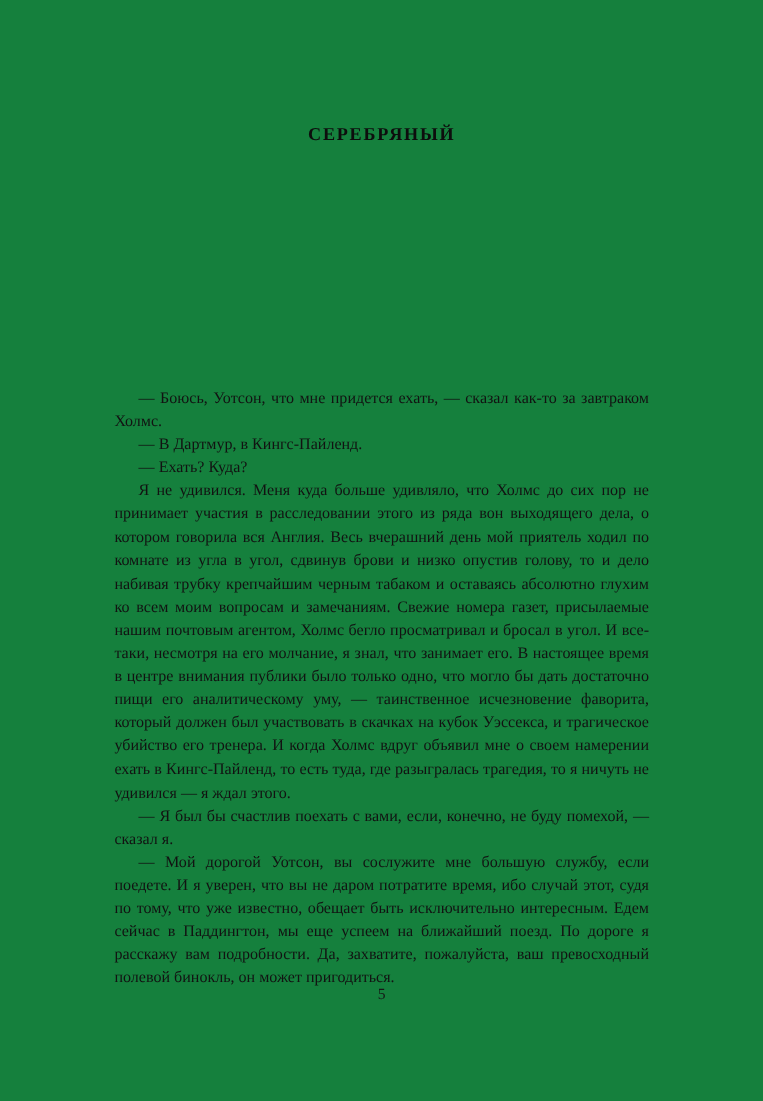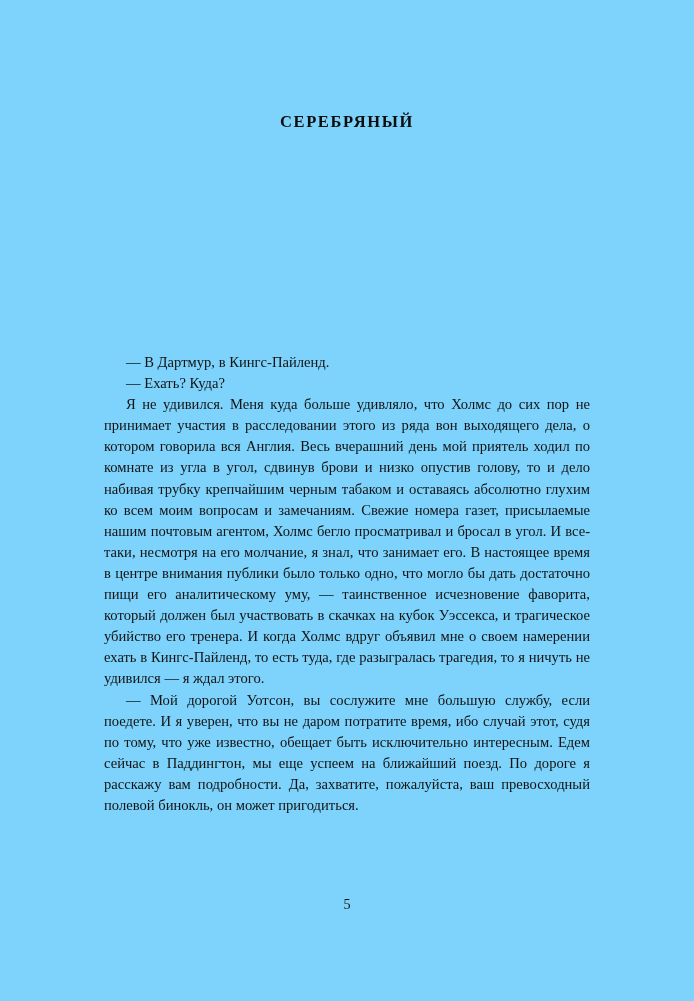--- a/index.html
+++ b/index.html
@@ -14,21 +14,21 @@
     overflow: hidden;
     font-family: "Liberation Serif", serif;
     color: #111111;
   }
   .page {
     position: absolute;
     left: 0;
     top: 0;
     width: 694px;
     height: 1001px;
-    background: #7dd3fc;
+    background: #15803d;
   }
   .title {
     position: absolute;
     left: 0;
     top: 112px;
     width: 694px;
     text-align: center;
     font-family: "Liberation Serif", serif;
     font-weight: bold;
     font-size: 16.5px;
@@ -64,21 +64,23 @@
   }
 </style>
 </head>
 <body>
 
 <div class="page">
 
   <div class="title">СЕРЕБРЯНЫЙ</div>
 
   <div class="body-block">
+    <p class="para indent">— Боюсь, Уотсон, что мне придется ехать, — сказал как-то за зав­траком Холмс.</p>
     <p class="para indent">— В Дартмур, в Кингс-Пайленд.</p>
     <p class="para indent">— Ехать? Куда?</p>
     <p class="para indent">Я не удивился. Меня куда больше удивляло, что Холмс до сих пор не принимает участия в расследовании этого из ряда вон выходящего дела, о котором говорила вся Англия. Весь вчерашний день мой прия­тель ходил по комнате из угла в угол, сдвинув брови и низко опустив голову, то и дело набивая трубку крепчайшим черным табаком и оста­ваясь абсолютно глухим ко всем моим вопросам и замечаниям. Свежие номера газет, присылаемые нашим почтовым агентом, Холмс бегло просматривал и бросал в угол. И все-таки, несмотря на его молчание, я знал, что занимает его. В настоящее время в центре внимания публики было только одно, что могло бы дать достаточно пищи его аналитичес­кому уму, — таинственное исчезновение фаворита, который должен был участвовать в скачках на кубок Уэссекса, и трагическое убийство его тренера. И когда Холмс вдруг объявил мне о своем намерении ехать в Кингс-Пайленд, то есть туда, где разыгралась трагедия, то я ничуть не удивился — я ждал этого.</p>
+    <p class="para indent">— Я был бы счастлив поехать с вами, если, конечно, не буду поме­хой, — сказал я.</p>
     <p class="para indent">— Мой дорогой Уотсон, вы сослужите мне большую службу, если поедете. И я уверен, что вы не даром потратите время, ибо случай этот, судя по тому, что уже известно, обещает быть исключительно интерес­ным. Едем сейчас в Паддингтон, мы еще успеем на ближайший поезд. По дороге я расскажу вам подробности. Да, захватите, пожалуйста, ваш превосходный полевой бинокль, он может пригодиться.</p>
   </div>
 
   <div class="folio">5</div>
 
 </div>
 
 </body></html>

